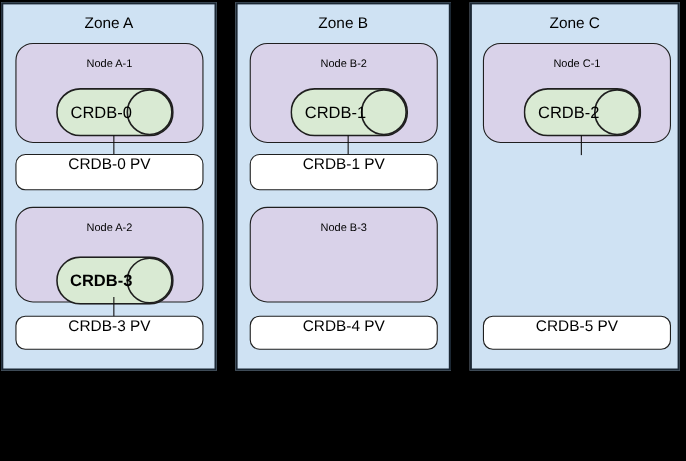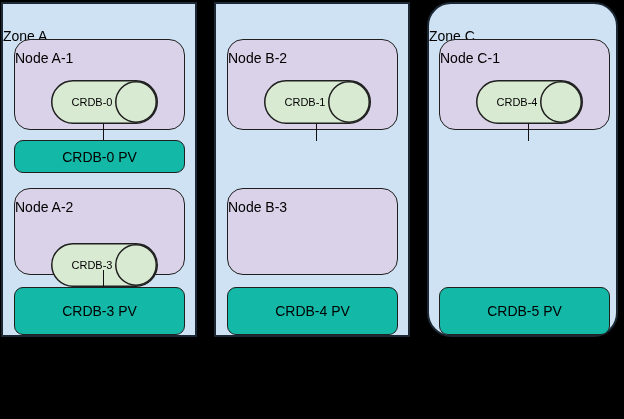--- a/index.html
+++ b/index.html
@@ -17,94 +17,94 @@
 
   .zone {
     position: absolute;
     top: 2px;
     height: 335px;
     background: #cfe2f3;
     border: 2px solid #1b2733;
   }
   .zone-a { left: 1px;   width: 196px; }
   .zone-b { left: 214px; width: 196px; }
-  .zone-c { left: 427px; width: 191px; border-radius: 24px; }
+  .zone-c { left: 427px; width: 191px; }
 
   .zone-title {
     position: absolute;
     top: 8px; left: 0; right: 0;
+    text-align: center;
     font-size: 14px;
     line-height: 17px;
-    margin-top: 16px;
   }
 
   .node {
     position: absolute;
     left: 11px;
     width: 171px;
     background: #d9d2e9;
     border: 1.5px solid #1f1f1f;
     border-radius: 16px;
   }
   .zone-c .node { left: 10px; padding-left: 40px; }
   .node-1 { top: 35px;  height: 91px; }
   .node-2 { top: 184px; height: 87px; padding-left: 24px; }
 
   .node-label {
     position: absolute;
     top: 10px; left: 0; right: 0;
-    font-size: 14px;
+    text-align: center;
+    font-size: 10px;
     line-height: 17px;
   }
 
   .cylinder {
     position: absolute;
     left: 36px;
     width: 107px;
     height: 44px;
   }
   .node-1 .cylinder { top: 40px; }
-  .node-2 .cylinder { top: 54px; }
+  .node-2 .cylinder { top: 44px; font-weight: bold; }
   .cylinder svg { display: block; }
 
   .cyl-label {
     position: absolute;
     left: 4px; top: 0;
     width: 74px; height: 100%;
     display: flex;
     align-items: center;
     justify-content: center;
-    font-size: 11px;
+    font-size: 15px;
     text-align: right;
   }
 
   .connector {
     position: absolute;
     width: 0;
     border-left: 1.5px solid #111111;
   }
   .connector-1 { left: 100px; top: 119px; height: 18px; }
   .connector-2 { left: 100px; top: 266px; height: 18px; }
   .zone-c .connector-1 { left: 99px; }
 
   .pv {
     position: absolute;
     left: 11px;
     width: 171px;
-    background: #14b8a6;
+    background: #ffffff;
     border: 1.5px solid #1f1f1f;
     border-radius: 9px;
     display: flex;
-    align-items: center;
     justify-content: center;
     font-size: 14px;
   }
   .zone-c .pv { left: 10px; }
   .pv-1 { top: 136px; height: 33px; }
-  .pv-2 { top: 283px; height: 48px; }
+  .pv-2 { top: 283px; height: 31px; }
 </style>
 </head>
 <body>
 
 <div class="canvas">
 
   <div class="zone zone-a">
     <div class="zone-title">Zone A</div>
 
     <div class="node node-1">
@@ -132,52 +132,56 @@
         <div class="cyl-label">CRDB-3</div>
       </div>
     </div>
     <div class="connector connector-2"></div>
     <div class="pv pv-2">
       <span>CRDB-3 PV</span>
     </div>
   </div>
 
   <div class="zone zone-b">
+    <div class="zone-title">Zone B</div>
 
     <div class="node node-1">
       <div class="node-label">Node B-2</div>
       <div class="cylinder">
         <svg viewBox="0 0 107 44" width="107" height="44">
           <rect x="0.75" y="0.75" width="105.5" height="42.5" rx="21.25" fill="#d9ead3" stroke="#1f1f1f" stroke-width="1.5"></rect>
           <circle cx="85" cy="22" r="20.25" fill="#d9ead3" stroke="#1f1f1f" stroke-width="1.5"></circle>
         </svg>
         <div class="cyl-label">CRDB-1</div>
       </div>
     </div>
     <div class="connector connector-1"></div>
+    <div class="pv pv-1">
+      <span>CRDB-1 PV</span>
+    </div>
 
     <div class="node node-2">
       <div class="node-label">Node B-3</div>
     </div>
     <div class="pv pv-2">
       <span>CRDB-4 PV</span>
     </div>
   </div>
 
   <div class="zone zone-c">
     <div class="zone-title">Zone C</div>
 
     <div class="node node-1">
       <div class="node-label">Node C-1</div>
       <div class="cylinder">
         <svg viewBox="0 0 107 44" width="107" height="44">
           <rect x="0.75" y="0.75" width="105.5" height="42.5" rx="21.25" fill="#d9ead3" stroke="#1f1f1f" stroke-width="1.5"></rect>
           <circle cx="85" cy="22" r="20.25" fill="#d9ead3" stroke="#1f1f1f" stroke-width="1.5"></circle>
         </svg>
-        <div class="cyl-label">CRDB-4</div>
+        <div class="cyl-label">CRDB-2</div>
       </div>
     </div>
     <div class="connector connector-1"></div>
 
     <div class="pv pv-2">
       <span>CRDB-5 PV</span>
     </div>
   </div>
 
 </div>

